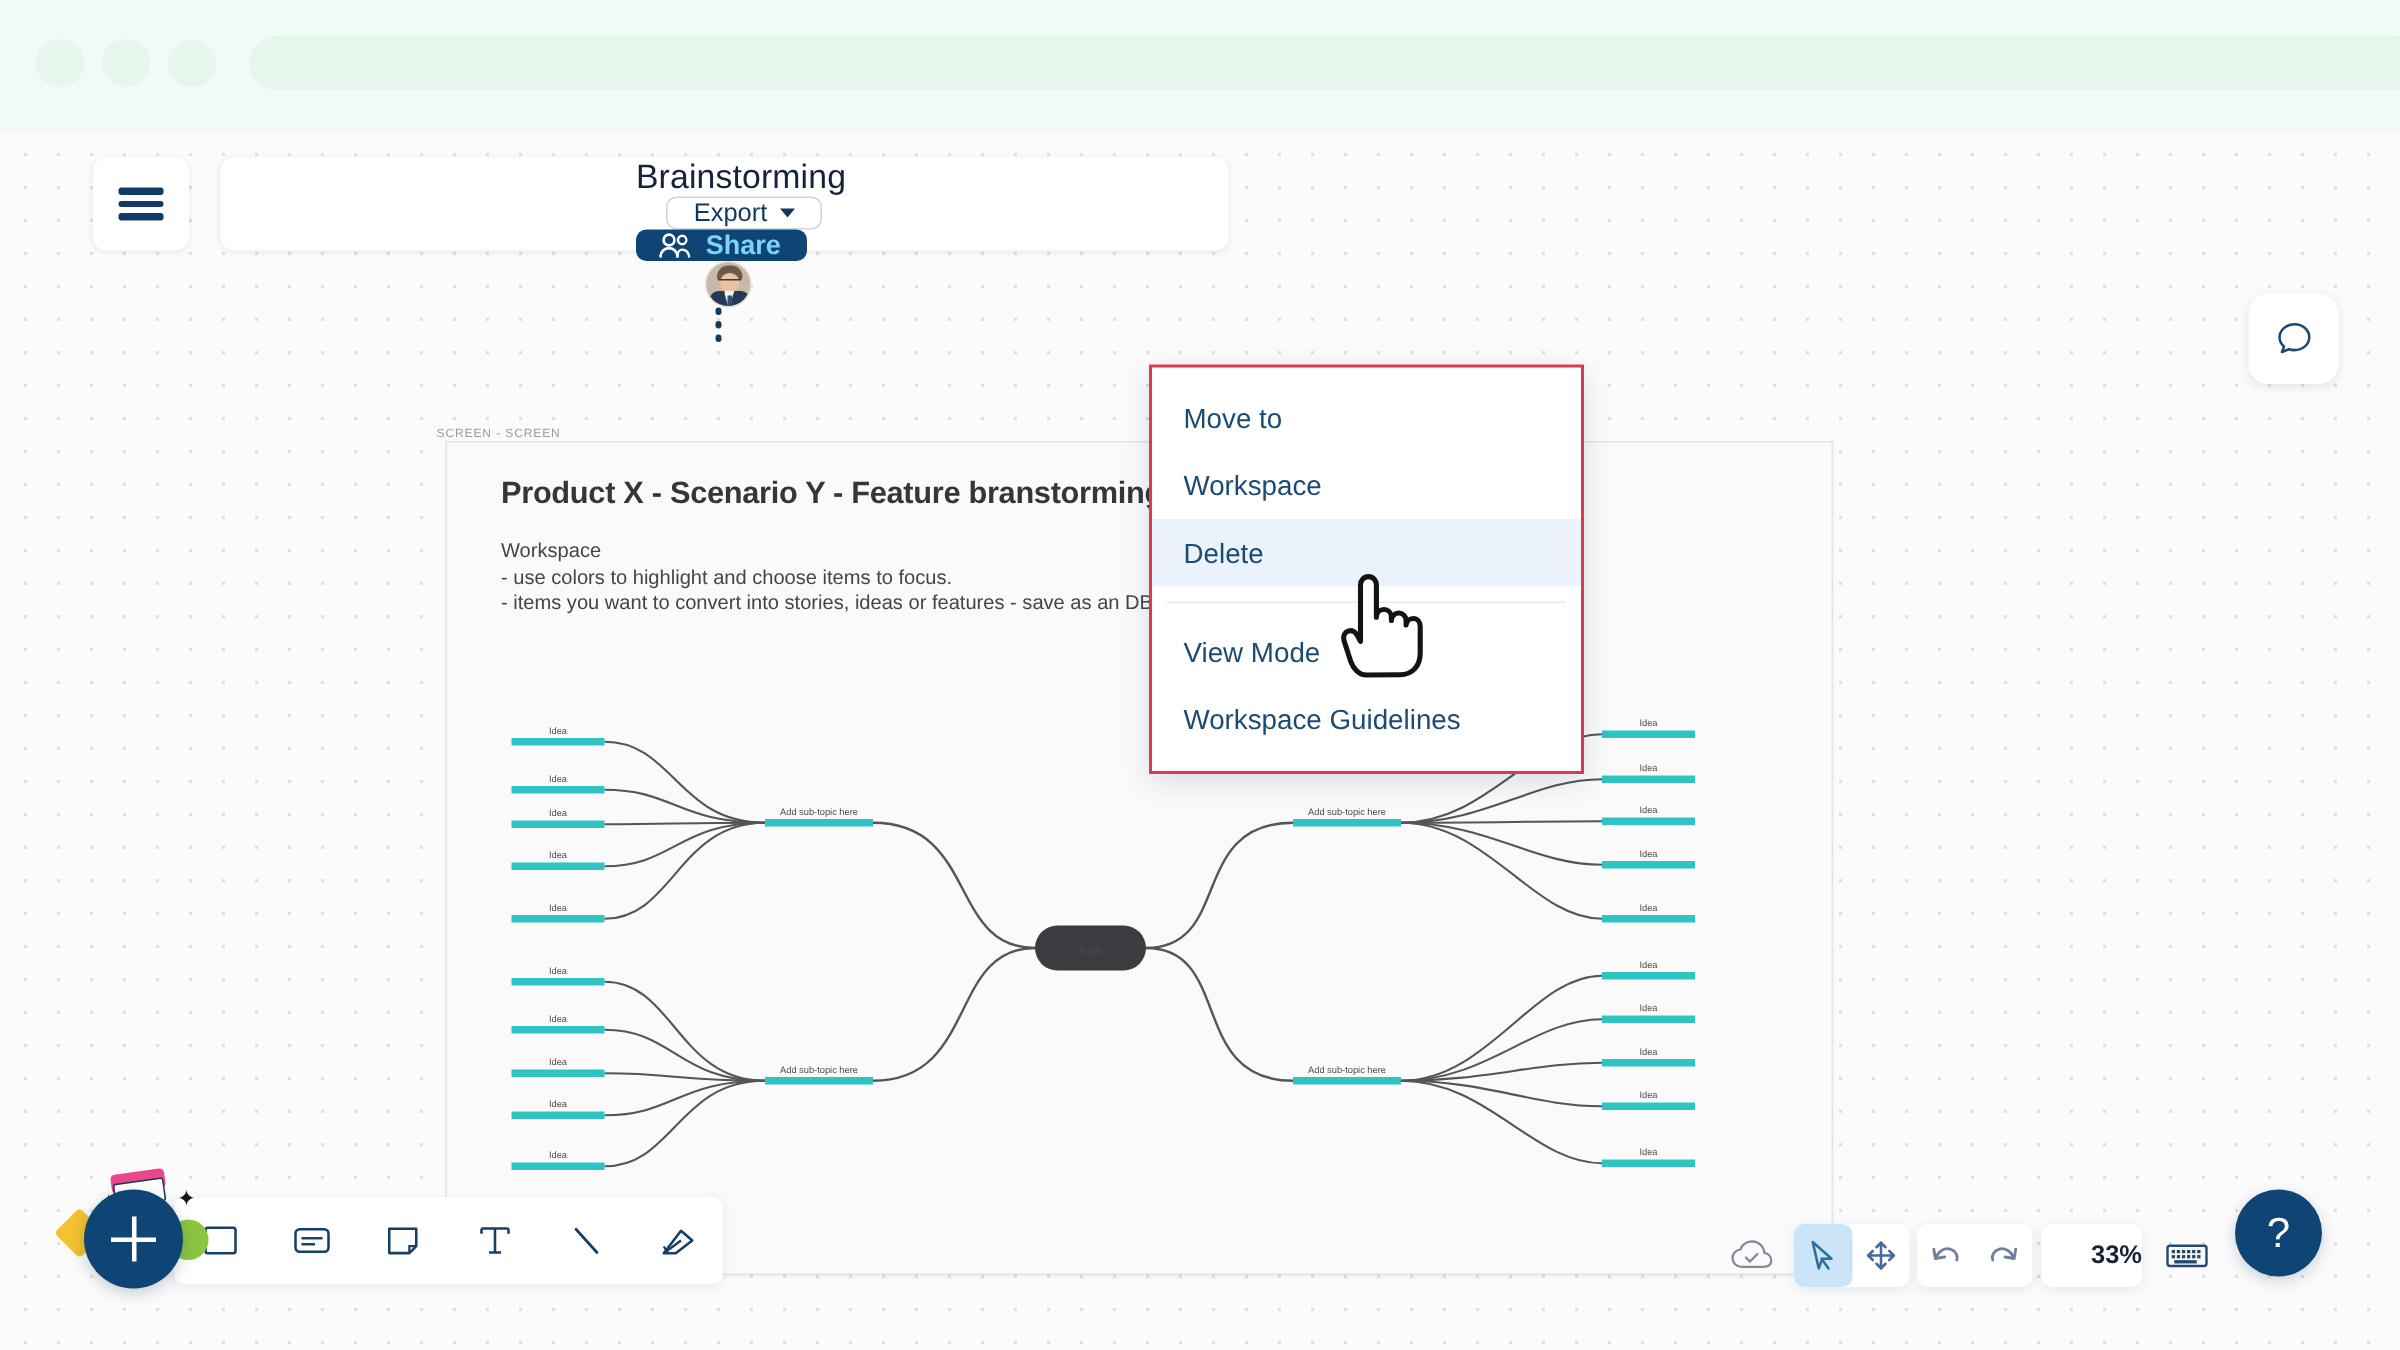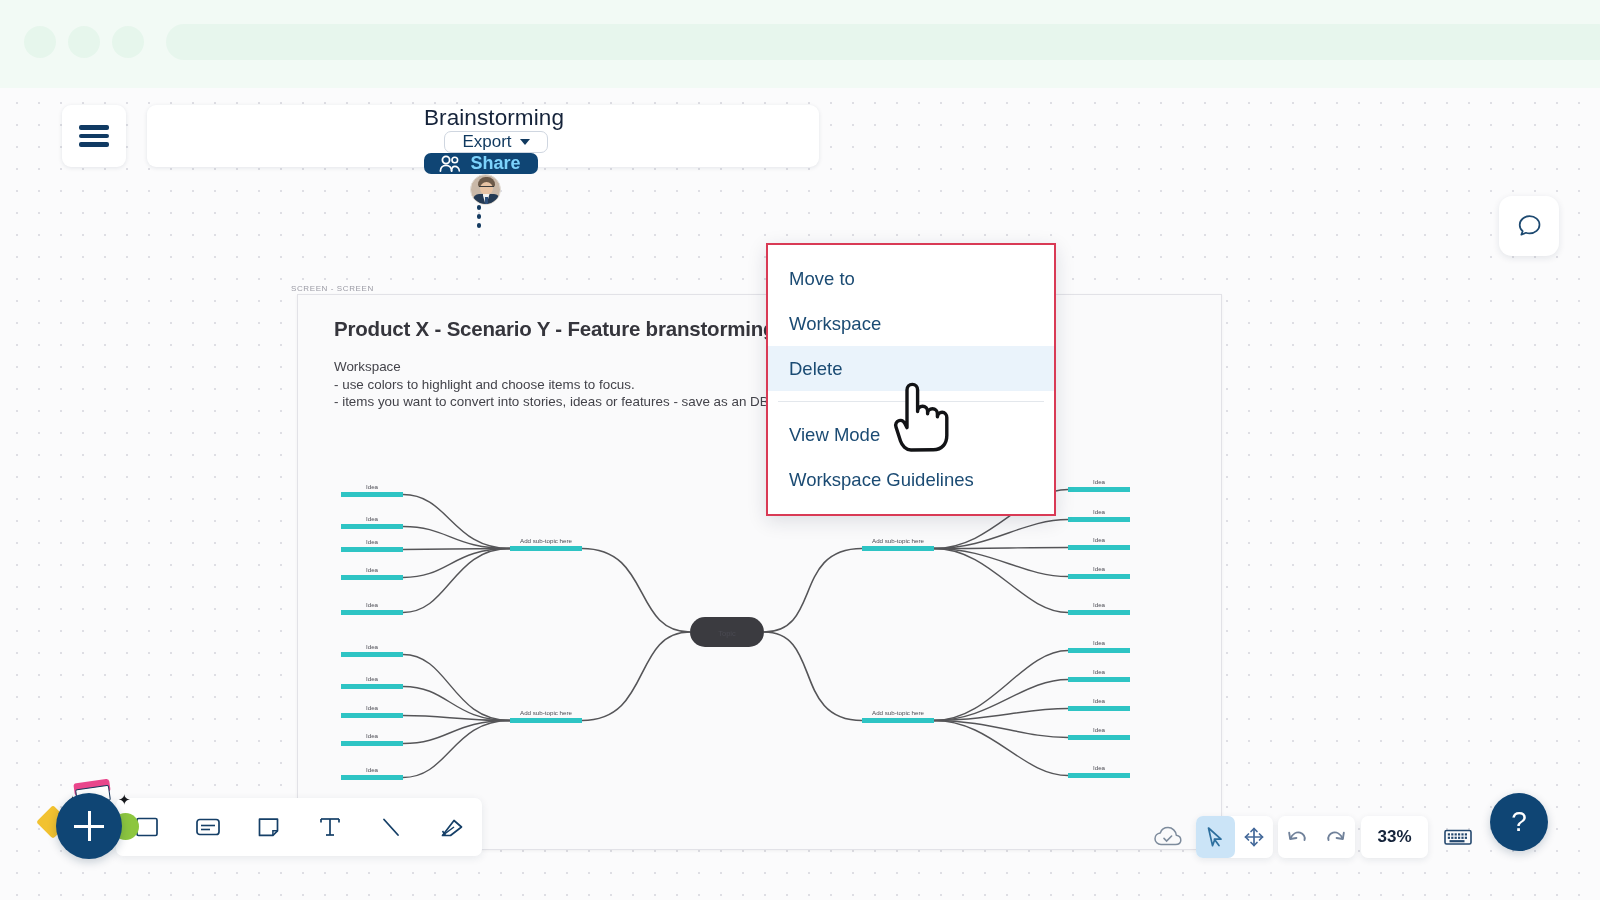--- a/index.html
+++ b/index.html
@@ -197,21 +197,21 @@
   
   .ctrl-group {
     position: absolute; top: 728px; height: 42px; background: #fff;
     border-radius: 7px; box-shadow: 0 2px 7px rgba(20,40,70,.09);
     display: flex; align-items: center;
   }
   #save-status-group { left: 1147px; width: 42px; justify-content: center;
     background: transparent; box-shadow: none; }
   #pointer-group { left: 1196px; width: 77px; }
   #history-group { left: 1278px; width: 77px; }
-  #zoom-group { left: 1361px; width: 67px; justify-content: center; }
+  #zoom-group { left: 1361px; width: 67px; justify-content: flex-end; }
   #keyboard-group { left: 1435px; width: 46px; justify-content: center;
     background: transparent; box-shadow: none; }
 
   .ctrl-btn {
     width: 38.5px; height: 42px; display: flex; align-items: center;
     justify-content: center; cursor: pointer; border-radius: 7px;
   }
   .ctrl-btn.active { background: #cbe4f7; }
   #zoom-level { font-size: 17px; font-weight: 700; color: #15233a; }
 

